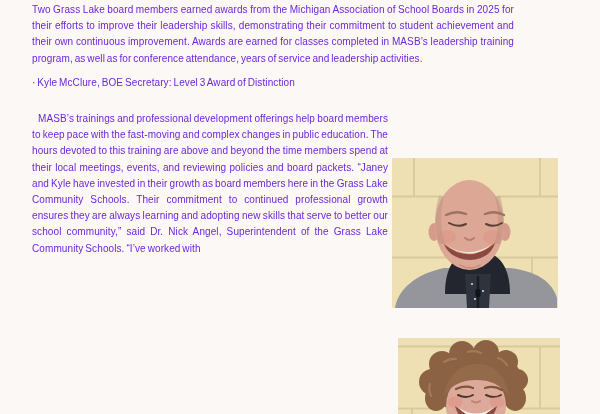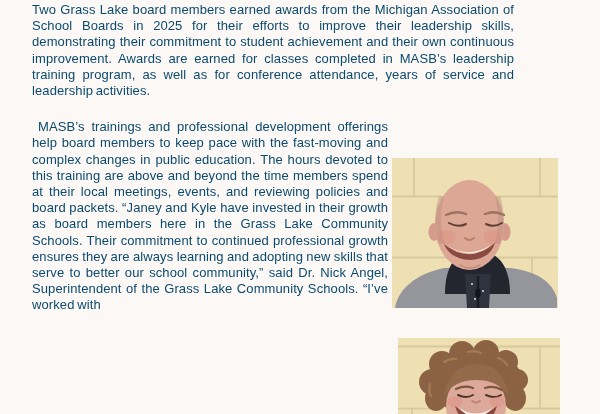--- a/index.html
+++ b/index.html
@@ -2,25 +2,25 @@
 <html><head>
 <meta charset="utf-8">
 <style>
   html,body{margin:0;padding:0;background:#fcf8f6;}
   .page{
     position:relative;
     width:600px;height:414px;
     background:#fcf8f6;
     overflow:hidden;
     font-family:"Liberation Sans",sans-serif;
-    font-size:13px;
+    font-size:10px;
     line-height:16.2px;
     letter-spacing:0.1px;
     word-spacing:-1px;
-    color:#0c4a6e;
+    color:#6d28d9;
   }
   .text-col{
     position:absolute;left:32px;top:2px;width:482px;
     text-align:justify;
   }
   .text-col p{margin:0 0 8px 0;}
   .para-intro{margin-bottom:8px;}
   .para-honorees-intro{margin-bottom:14px;}
   .narrow{width:356px;}
   .narrow p{margin:0;}
@@ -34,20 +34,21 @@
 <body>
 
 <div class="page">
 
   <div class="text-col">
 
     <p class="para-intro">Two Grass Lake board members earned awards from the Michigan Association of School Boards in 2025 for their efforts to improve their leadership skills, demonstrating their commitment to student achievement and their own continuous improvement. Awards are earned for classes completed in MASB’s leadership training program, as well as for conference attendance, years of service and leadership activities.</p>
 
 
     <div class="narrow">
+      <p>· Kyle McClure, BOE Secretary: Level 3 Award of Distinction</p>
       <p class="para-quote">MASB’s trainings and professional development offerings help board members to keep pace with the fast-moving and complex changes in public education. The hours devoted to this training are above and beyond the time members spend at their local meetings, events, and reviewing policies and board packets. “Janey and Kyle have invested in their growth as board members here in the Grass Lake Community Schools. Their commitment to continued professional growth ensures they are always learning and adopting new skills that serve to better our school community,” said Dr. Nick Angel, Superintendent of the Grass Lake Community Schools. “I’ve worked with</p>
     </div>
 
   </div>
 
   <figure class="photo-1">
     <svg viewBox="0 0 166 150" width="166" height="150">
       <rect width="166" height="150" fill="#eee0b2"></rect>
       <g stroke="#d8ca9e" stroke-width="1.8" fill="none">
         <path d="M0,38.5 H166"></path>

